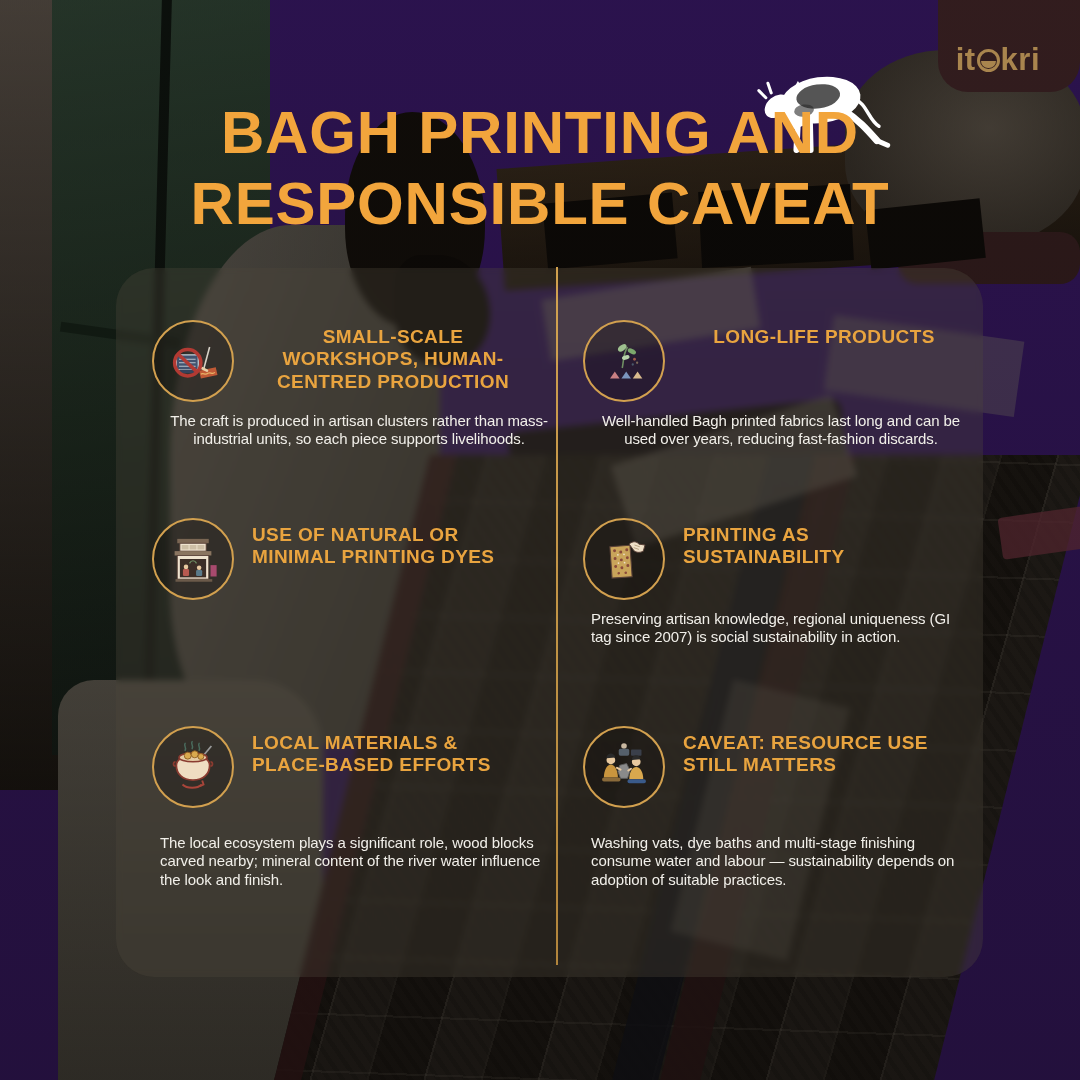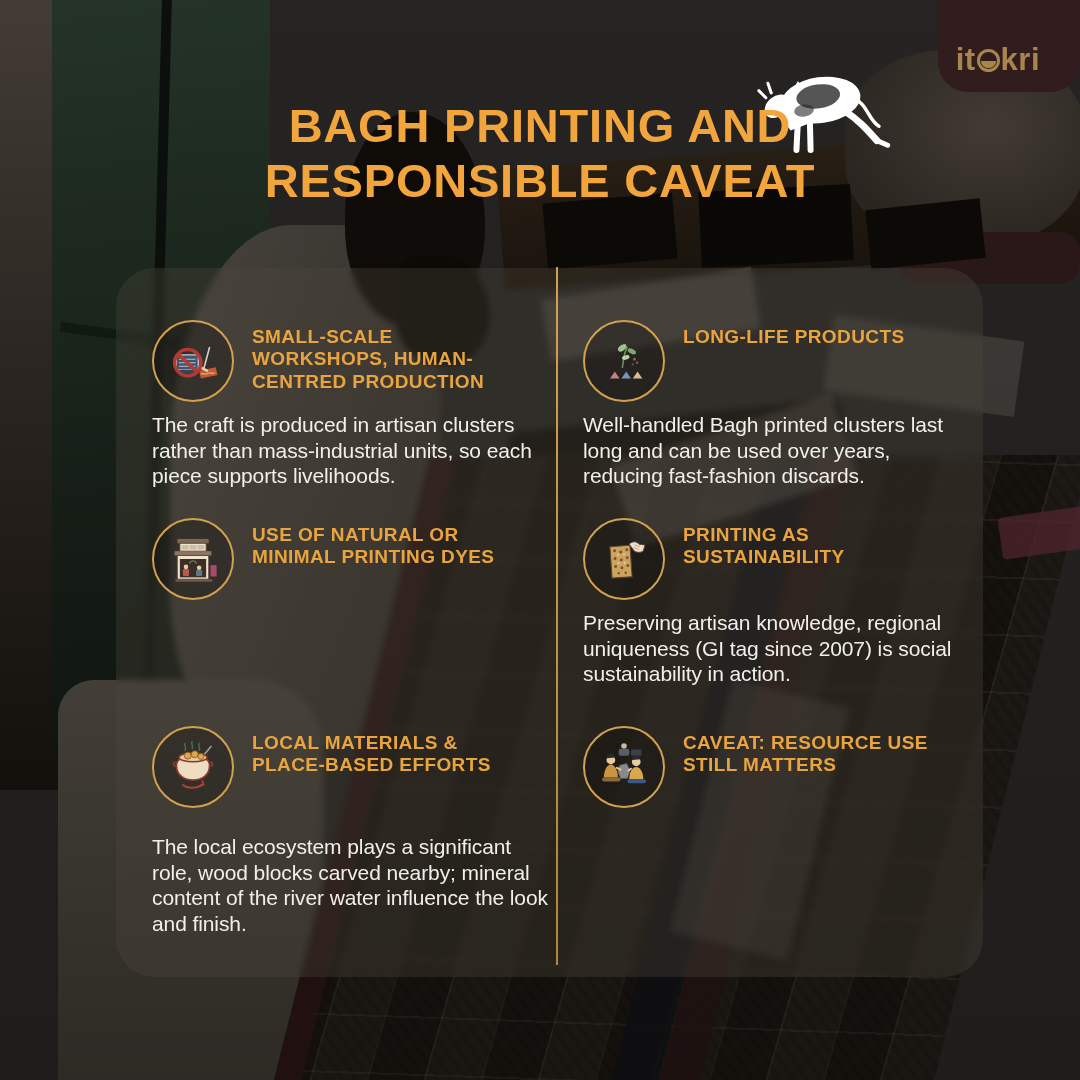--- a/index.html
+++ b/index.html
@@ -1,18 +1,18 @@
 <!DOCTYPE html>
 <html><head>
 <meta charset="utf-8">
 <style>
   html,body{margin:0;padding:0;background:#000;}
   #canvas{
     position:relative;width:1080px;height:1080px;overflow:hidden;
-    background:#404040;font-family:"Liberation Sans",sans-serif;
+    background:#4c1d95;font-family:"Liberation Sans",sans-serif;
     -webkit-font-smoothing:antialiased;
   }
   
   .bg-el{position:absolute;}
   .wall{left:0;top:0;width:72px;height:790px;background:linear-gradient(#7d7166,#4a423a 55%,#201b15);}
   .door{left:52px;top:0;width:218px;height:755px;background:linear-gradient(172deg,#3f5f4a,#28402f 55%,#16241d);}
   .door-seam{left:152px;top:0;width:10px;height:755px;background:#0d1812;transform:skewX(-1.5deg);}
   .door-bar{left:60px;top:330px;width:120px;height:10px;background:rgba(20,40,28,.8);transform:rotate(8deg);}
   .head{left:345px;top:112px;width:140px;height:215px;background:#15100b;border-radius:48% 52% 46% 46%;}
   .beard{left:395px;top:255px;width:95px;height:110px;background:#0e0a07;border-radius:30% 60% 50% 50%;}
@@ -62,42 +62,42 @@
     position:absolute;top:44px;right:40px;color:#A9854E;font-size:31px;
     font-weight:700;letter-spacing:.5px;display:flex;align-items:center;line-height:1;
   }
   .logo .o-glyph{
     display:inline-block;width:17px;height:17px;border:3.5px solid #A9854E;
     border-radius:50%;margin:0 1px;position:relative;top:1px;overflow:hidden;
   }
   .logo .o-glyph i{position:absolute;left:1px;right:1px;bottom:1px;height:7px;background:#A9854E;border-radius:0 0 8px 8px;}
   .title{
     position:absolute;left:115px;top:98px;width:850px;text-align:center;
-    color:#F2A53C;font-size:47px;font-weight:700;line-height:1.18;letter-spacing:.8px;z-index:2;
+    color:#F2A53C;font-size:60px;font-weight:700;line-height:1.18;letter-spacing:.8px;z-index:2;
   }
   .cow{position:absolute;left:748px;top:48px;width:148px;height:122px;z-index:1;}
 
   .cell{position:absolute;}
   .cell.col-l{left:152px;width:400px;}
   .cell.col-r{left:583px;width:385px;}
-  .cell.row-1{top:320px;}
+  .cell.row-1{top:320px;text-align:center;}
   .cell.row-2{top:518px;}
   .cell.row-3{top:726px;}
   .icon-row{display:flex;align-items:flex-start;}
   .icon-circle{
     flex:0 0 auto;width:78px;height:78px;border-radius:50%;
     border:2px solid #D2A04F;background:rgba(10,8,6,.28);
     display:flex;align-items:center;justify-content:center;
   }
   .cell h3{
     margin:6px 0 0 18px;width:282px;color:#E9A43F;font-size:19px;
     font-weight:700;line-height:1.18;letter-spacing:.4px;
   }
   .cell p{
-    margin:10px 0 0;color:#F1EFE9;font-size:21px;line-height:1.22;letter-spacing:-.1px;
+    margin:10px 8px 0;color:#F1EFE9;font-size:15px;line-height:1.22;letter-spacing:-.1px;
   }
   .cell.row-3 p{margin-top:26px;}
   .cell.col-l p{width:398px;}
   .cell.col-r p{width:380px;}
 </style>
 </head>
 <body>
 
 <div id="canvas">
 
@@ -194,21 +194,21 @@
           <circle cx="44" cy="30" r="1.6" fill="#a05a4a"></circle>
           <circle cx="47" cy="34" r="1.3" fill="#7d6b5a"></circle>
           <circle cx="42" cy="36" r="1.3" fill="#4a5a6b"></circle>
           <path d="M16 52 l5.5 -8 5.5 8 z" fill="#c98083"></path>
           <path d="M29 52 l5.5 -8 5.5 8 z" fill="#7b95bd"></path>
           <path d="M42 52 l5.5 -8 5.5 8 z" fill="#d9bb8d"></path>
         </svg>
       </div>
       <h3>LONG-LIFE PRODUCTS</h3>
     </div>
-    <p>Well-handled Bagh printed clusters last long and can be used over years, reducing fast-fashion discards.</p>
+    <p>Well-handled Bagh printed fabrics last long and can be used over years, reducing fast-fashion discards.</p>
   </div>
 
   <div class="cell col-l row-2">
     <div class="icon-row">
       <div class="icon-circle">
         <svg width="56" height="56" viewBox="0 0 64 64">
           <rect x="14" y="9" width="36" height="5" fill="#7a6653"></rect>
           <rect x="17" y="14" width="30" height="9" fill="#efe3cf" stroke="#5a4238" stroke-width="1"></rect>
           <path d="M19 16 h8 v5 h-8 z M28 16 h8 v5 h-8 z M37 16 h8 v5 h-8 z" fill="#cdbfa6"></path>
           <rect x="11" y="23" width="42" height="5" fill="#8a7560"></rect>
@@ -298,15 +298,16 @@
           <circle cx="46" cy="26" r="5" fill="#e8c9a0"></circle>
           <path d="M41 24 a5 5 0 0 1 10 -1" fill="#2a2a2a"></path>
           <path d="M38 46 c0 -9 4 -14 8 -14 s8 5 8 14 z" fill="#d9a84e"></path>
           <rect x="36" y="46" width="21" height="4.5" rx="2" fill="#3a5a8a"></rect>
           <path d="M27 30 l8 -2 4 8 -3 9 h-8 l-3 -8 z" fill="#8a8a8a" stroke="#5a5a5a" stroke-width="1"></path>
           <path d="M24 33 l4 2 M40 34 l-3 2" stroke="#e8c9a0" stroke-width="2.4" stroke-linecap="round"></path>
         </svg>
       </div>
       <h3>CAVEAT: RESOURCE USE STILL MATTERS</h3>
     </div>
+    <p>Washing vats, dye baths and multi-stage finishing consume water and labour — sustainability depends on adoption of suitable practices.</p>
   </div>
 
 </div>
 
 </body></html>

